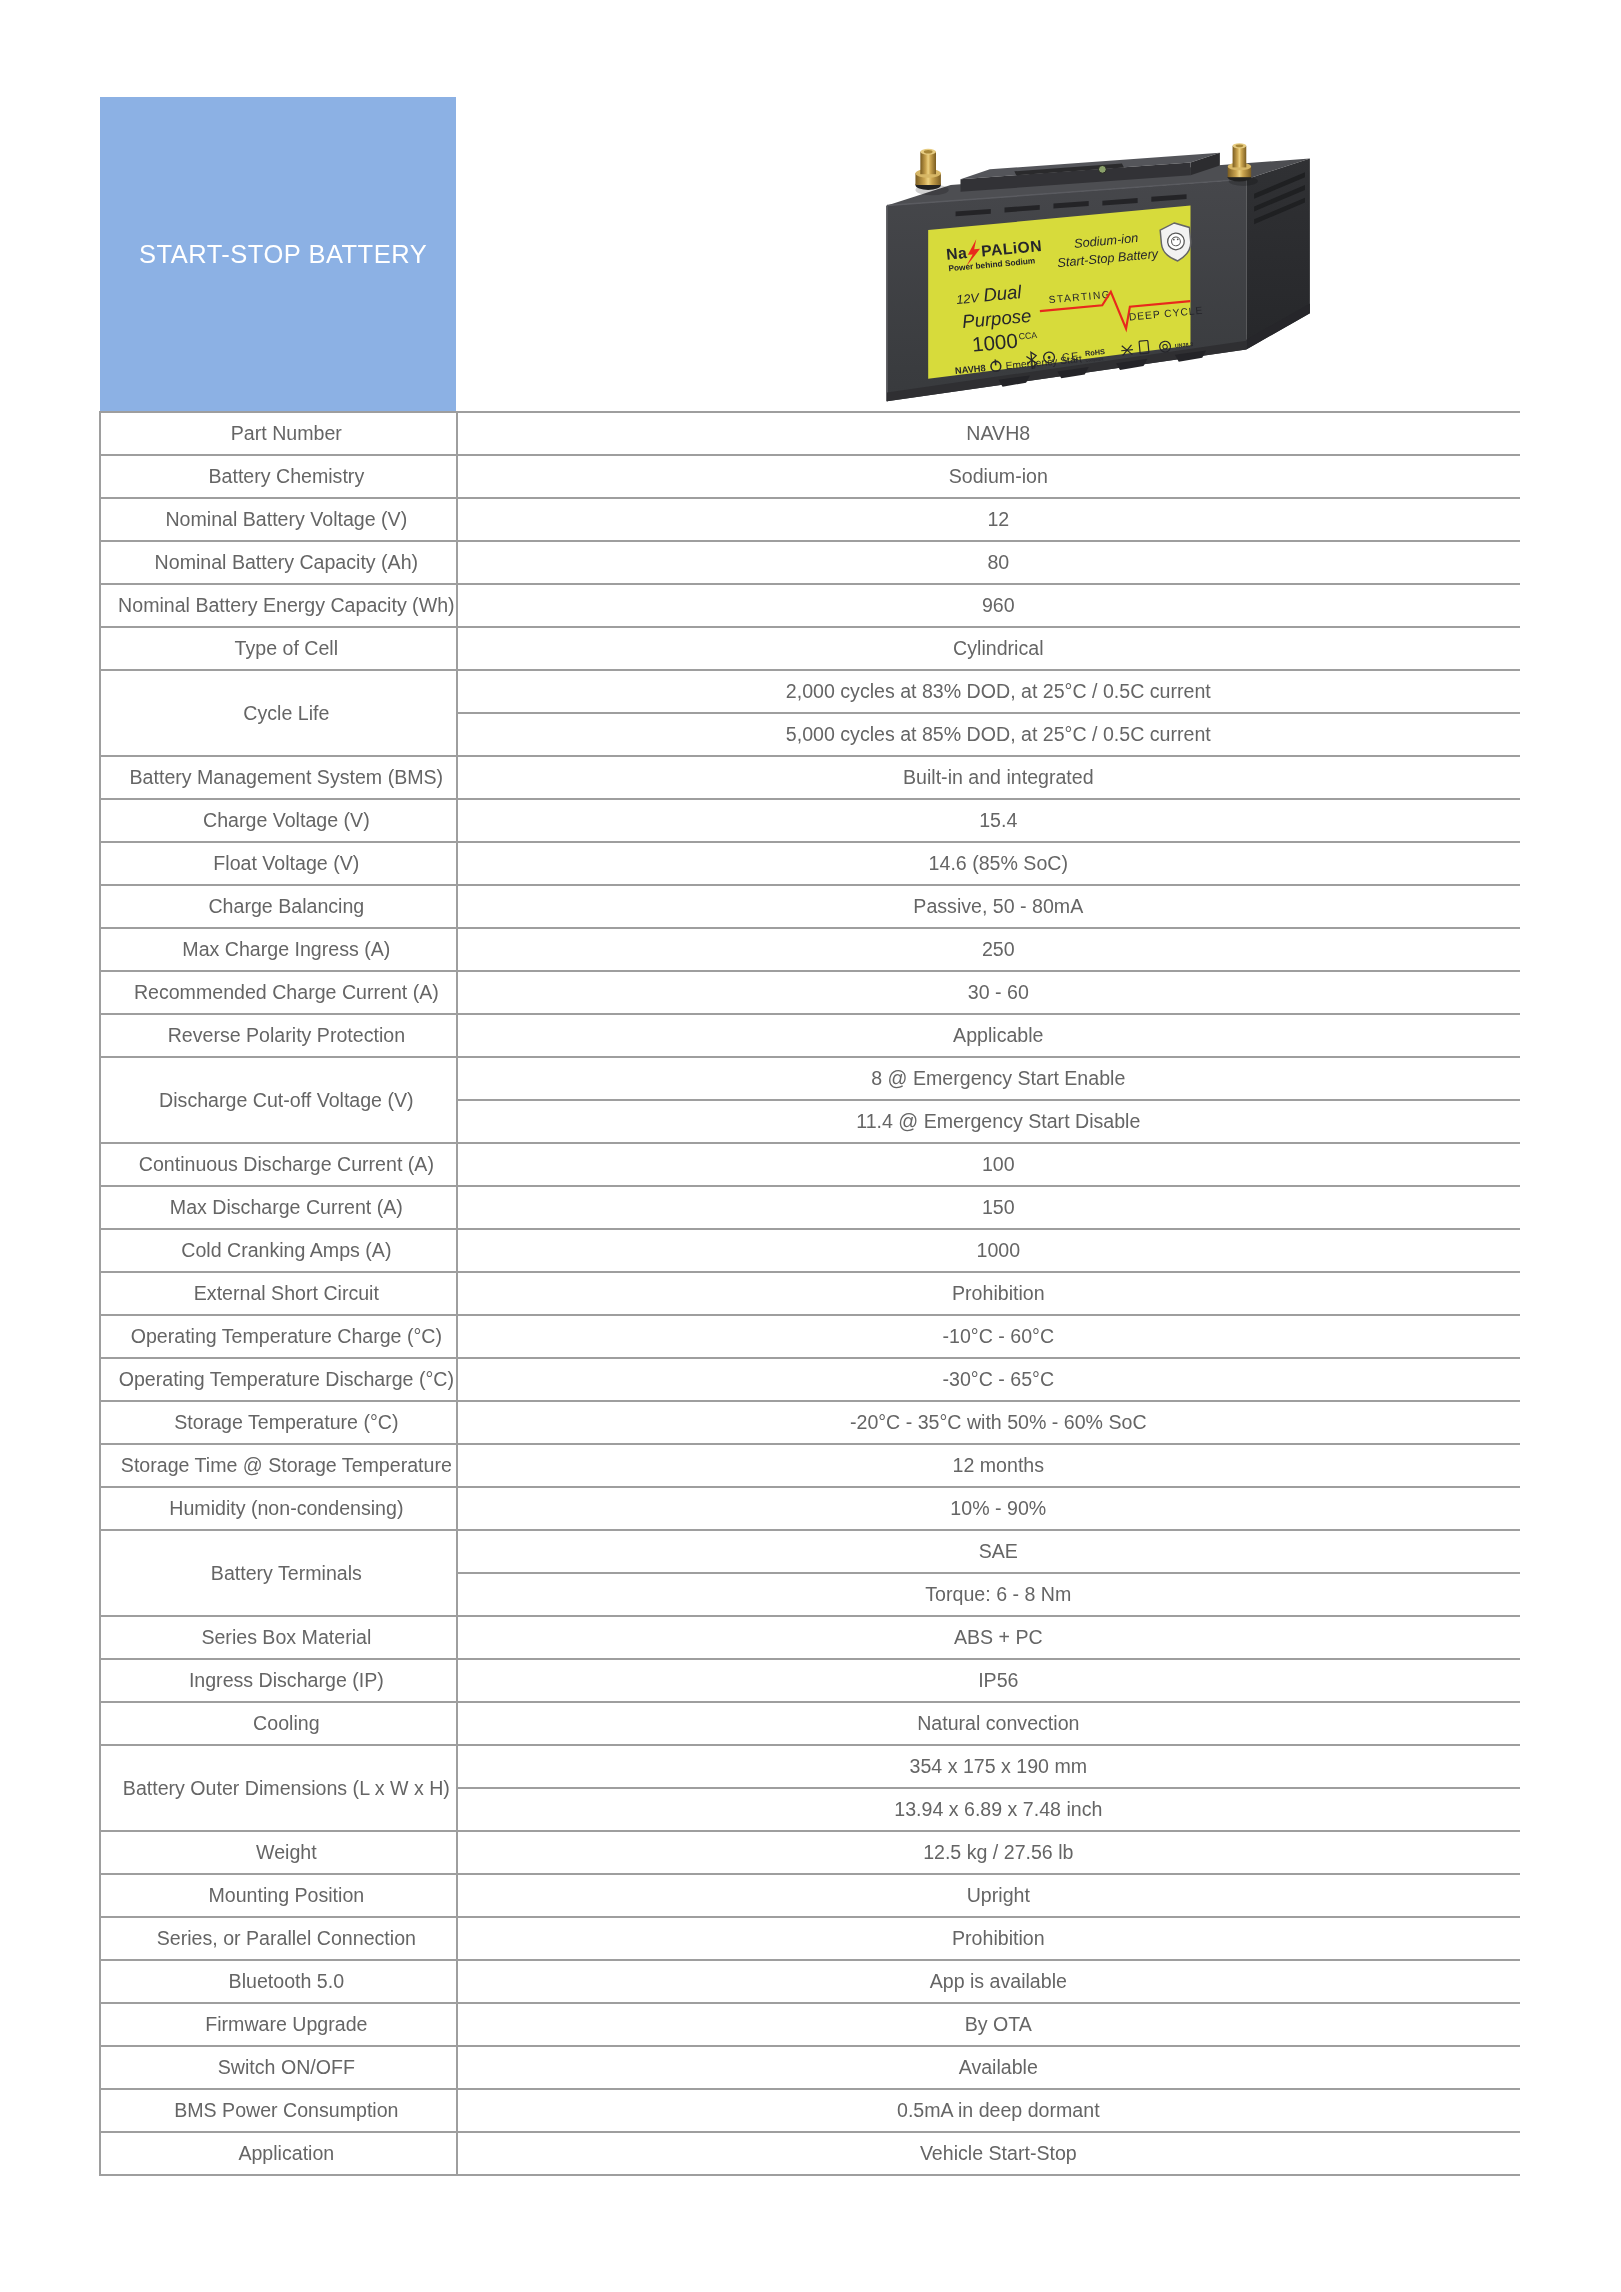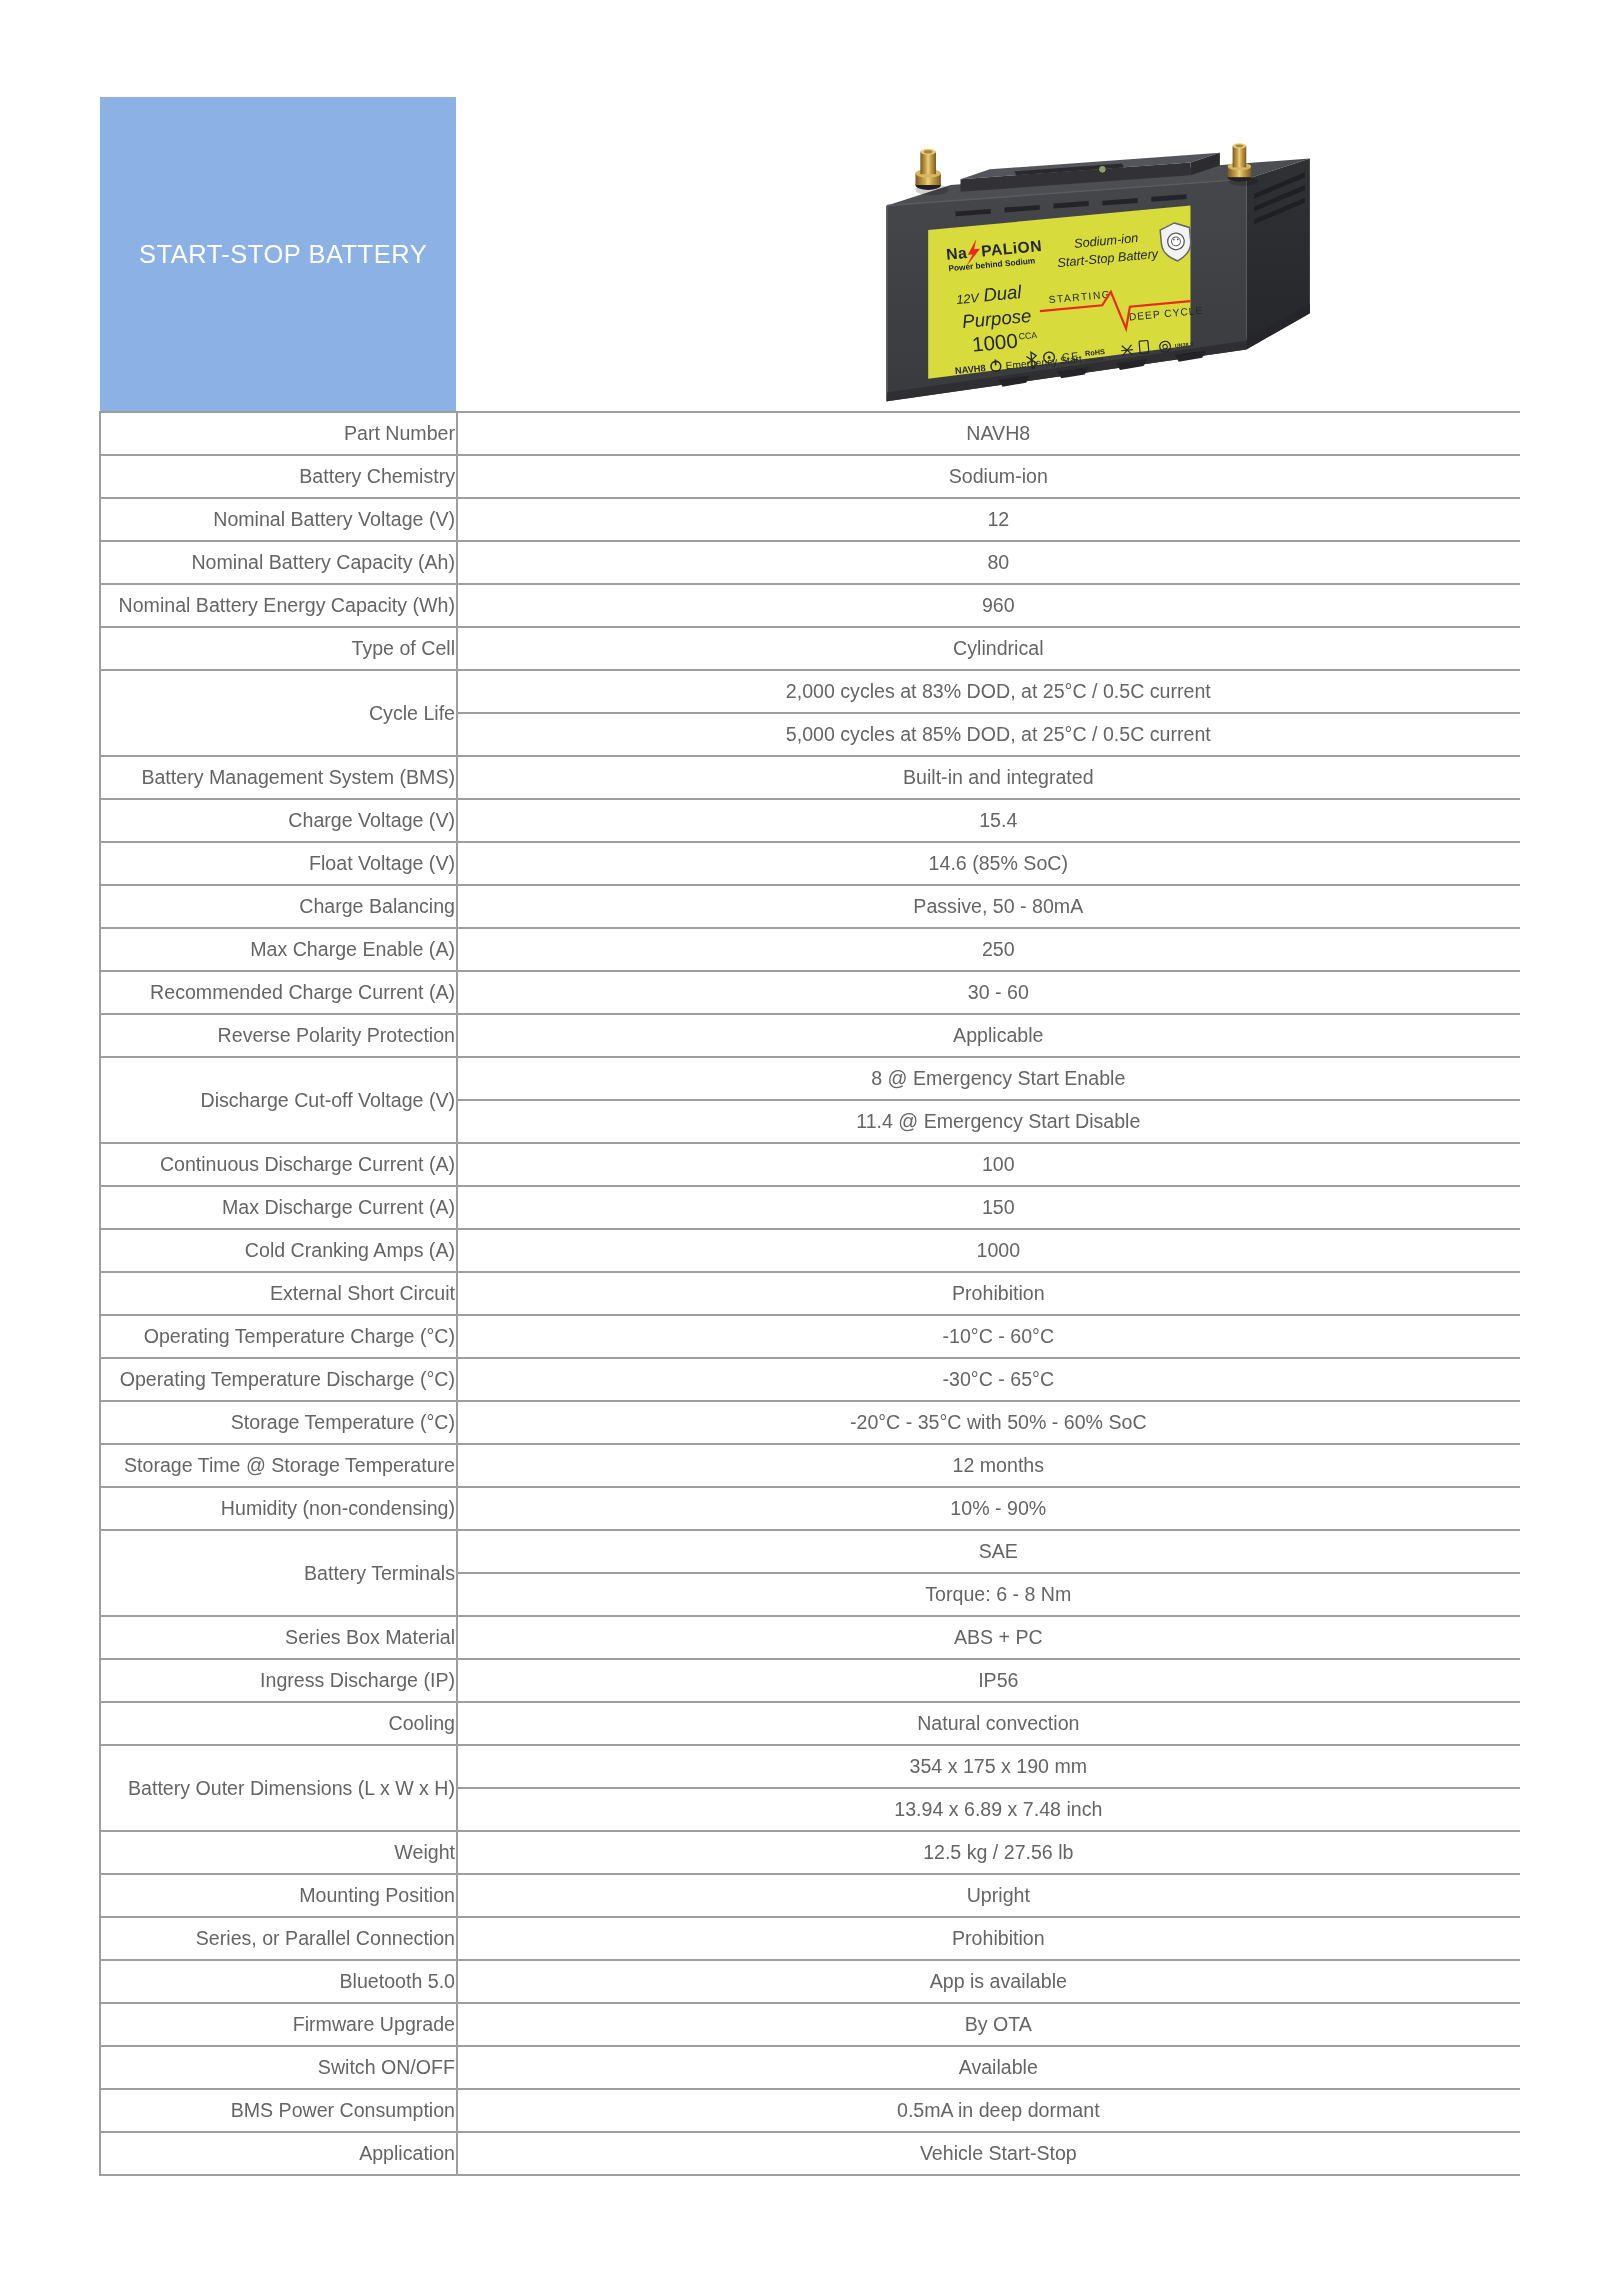--- a/index.html
+++ b/index.html
@@ -12,21 +12,21 @@
   .title-box .title{color:#ffffff;font-size:25.5px;letter-spacing:0.5px;white-space:nowrap;}
   .battery-wrap{position:absolute;left:867px;top:93px;width:461px;height:323px;}
   
   #spec-table{position:absolute;left:99px;top:411px;width:1421px;
               border-collapse:collapse;table-layout:fixed;
               border-top:2px solid #9e9e9e;border-left:2px solid #9e9e9e;
               font-size:19.6px;color:#656565;}
   #spec-table tr{height:43px;}
   #spec-table td{border-bottom:2px solid #9e9e9e;vertical-align:middle;box-sizing:border-box;
                  overflow:hidden;white-space:nowrap;}
-  #spec-table td.lbl{border-right:2px solid #9e9e9e;padding-left:16.7px;text-align:right;margin-left:37px;}
+  #spec-table td.lbl{border-right:2px solid #9e9e9e;padding-left:16.7px;text-align:center;margin-left:37px;}
   #spec-table td.val{text-align:center;padding-left:19.6px;}
 </style>
 </head>
 <body>
 
 <div class="page">
 
   <div class="title-box">
     <span class="title">START-STOP BATTERY</span>
   </div>
@@ -216,21 +216,21 @@
         </tr>
         <tr>
           <td class="lbl" rowspan="1">Float Voltage (V)</td>
           <td class="val">14.6 (85% SoC)</td>
         </tr>
         <tr>
           <td class="lbl" rowspan="1">Charge Balancing</td>
           <td class="val">Passive, 50 - 80mA</td>
         </tr>
         <tr>
-          <td class="lbl" rowspan="1">Max Charge Enable (A)</td>
+          <td class="lbl" rowspan="1">Max Charge Ingress (A)</td>
           <td class="val">250</td>
         </tr>
         <tr>
           <td class="lbl" rowspan="1">Recommended Charge Current (A)</td>
           <td class="val">30 - 60</td>
         </tr>
         <tr>
           <td class="lbl" rowspan="1">Reverse Polarity Protection</td>
           <td class="val">Applicable</td>
         </tr>

